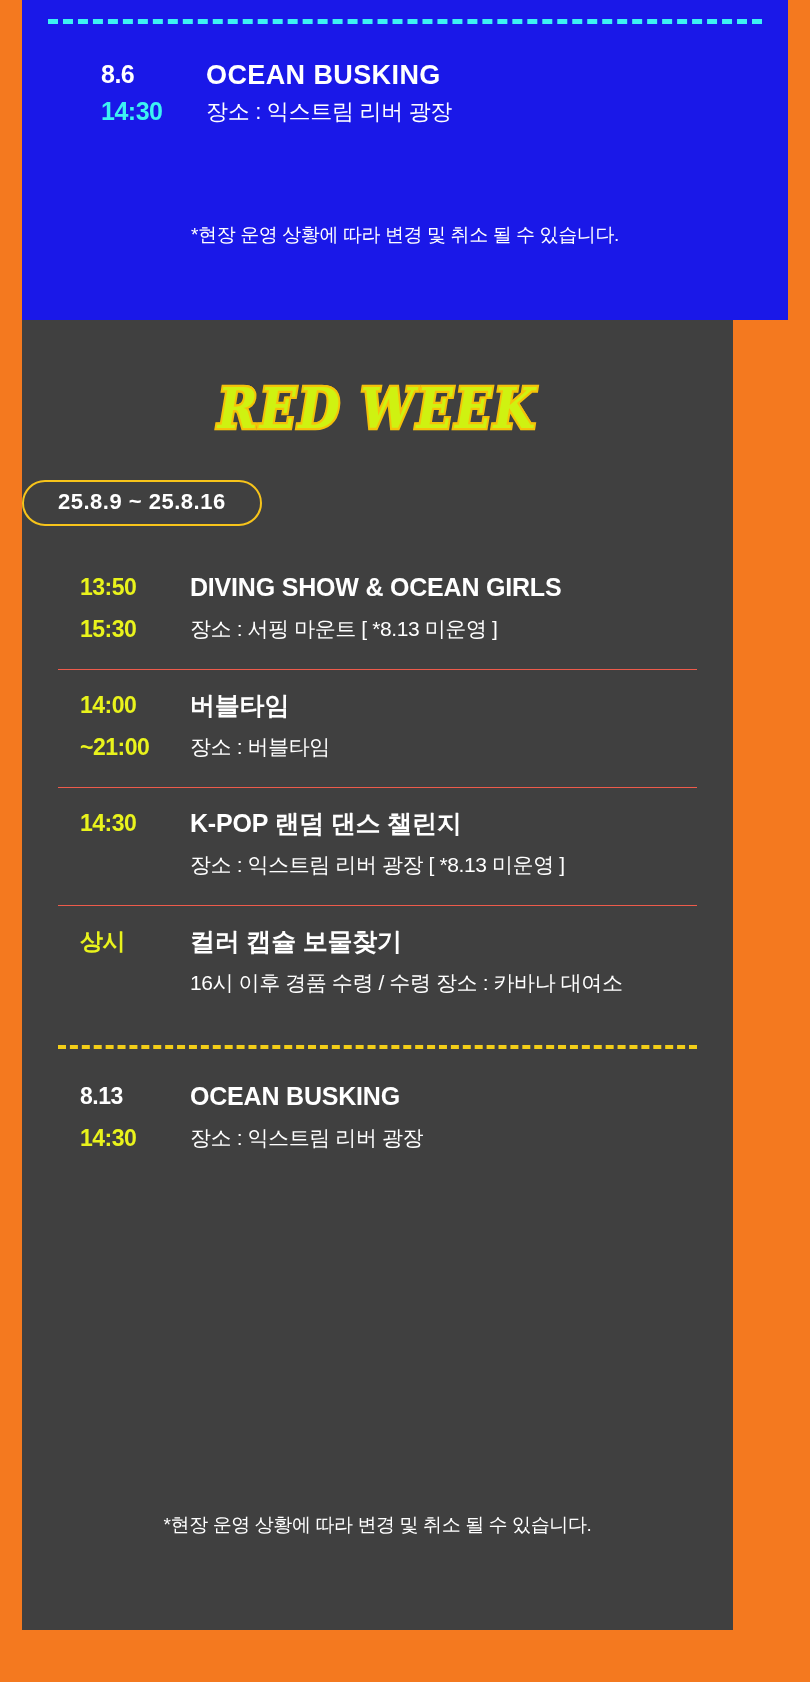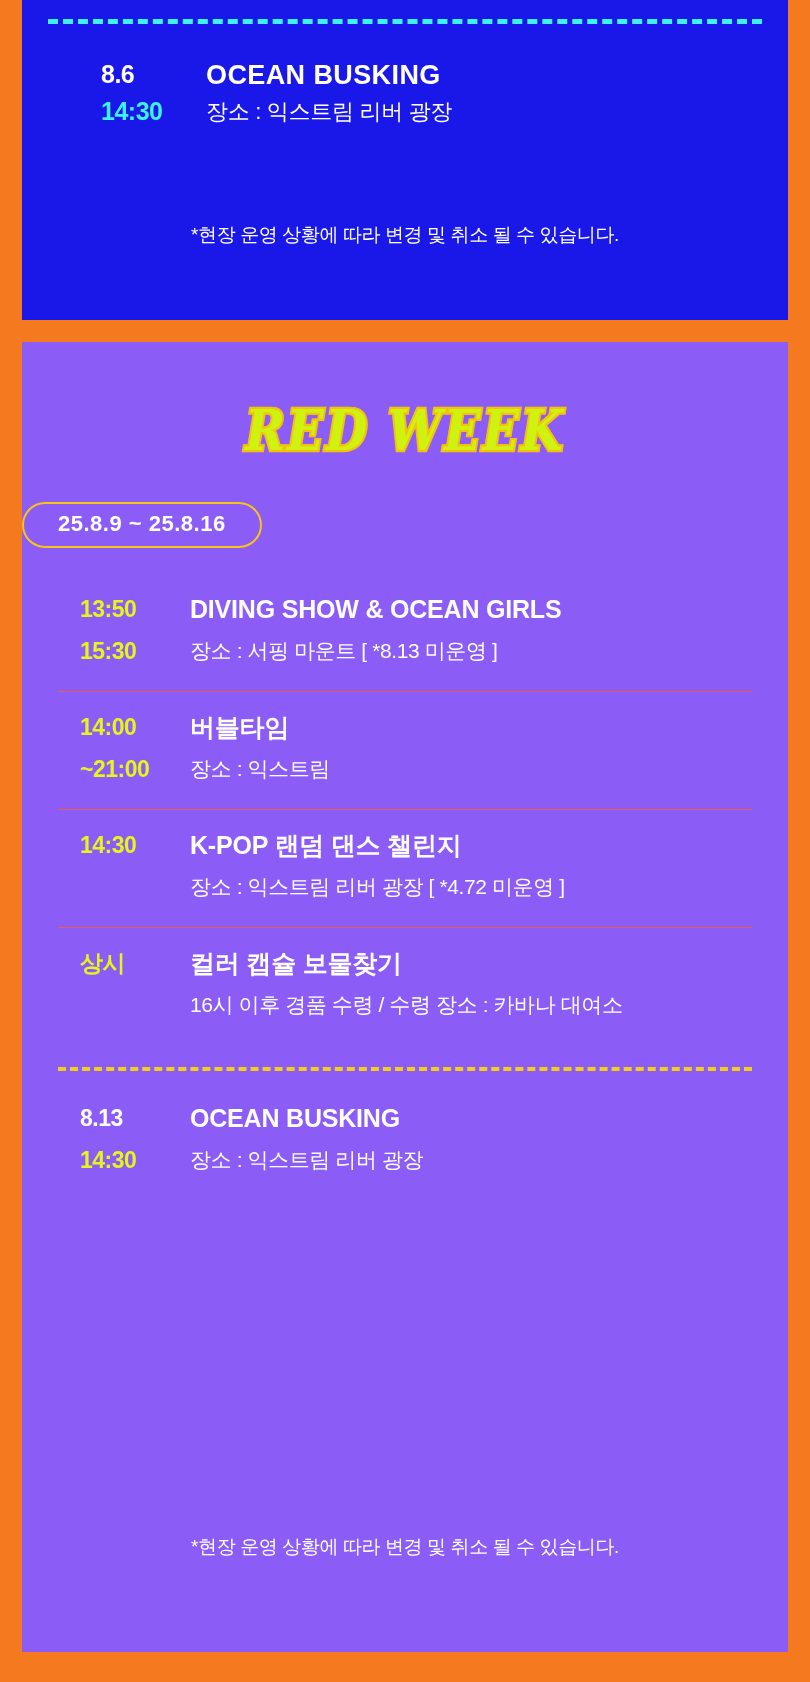--- a/index.html
+++ b/index.html
@@ -88,24 +88,23 @@
     right: 0;
     text-align: center;
     font-size: 19px;
     color: #FFFFFF;
     letter-spacing: -0.4px;
   }
 
   
   .red-panel {
     position: relative;
-    width: 766px;
-    margin-top: 22px;
+    width: 711px;
     height: 1310px;
-    background: #8b5cf6;
+    background: #404040;
     overflow: hidden;
   }
 
   .logo-wrap {
     position: absolute;
     top: 60px;
     left: 0;
     right: 0;
     text-align: center;
   }
@@ -268,32 +267,32 @@
         </div>
       </div>
 
       <div class="sched-row">
         <div class="time-col">
           <div class="time-1">14:00</div>
           <div class="time-2">~21:00</div>
         </div>
         <div class="info-col">
           <div class="sched-title">버블타임</div>
-          <div class="sched-place">장소 : 익스트림</div>
+          <div class="sched-place">장소 : 버블타임</div>
         </div>
       </div>
 
       <div class="sched-row">
         <div class="time-col">
           <div class="time-1">14:30</div>
           <div class="time-2 empty"></div>
         </div>
         <div class="info-col">
           <div class="sched-title">K-POP 랜덤 댄스 챌린지</div>
-          <div class="sched-place">장소 : 익스트림 리버 광장  [ *4.72 미운영 ]</div>
+          <div class="sched-place">장소 : 익스트림 리버 광장  [ *8.13 미운영 ]</div>
         </div>
       </div>
 
 
       <div class="sched-row no-rule">
         <div class="time-col">
           <div class="time-1">상시</div>
           <div class="time-2 empty"></div>
         </div>
         <div class="info-col">

